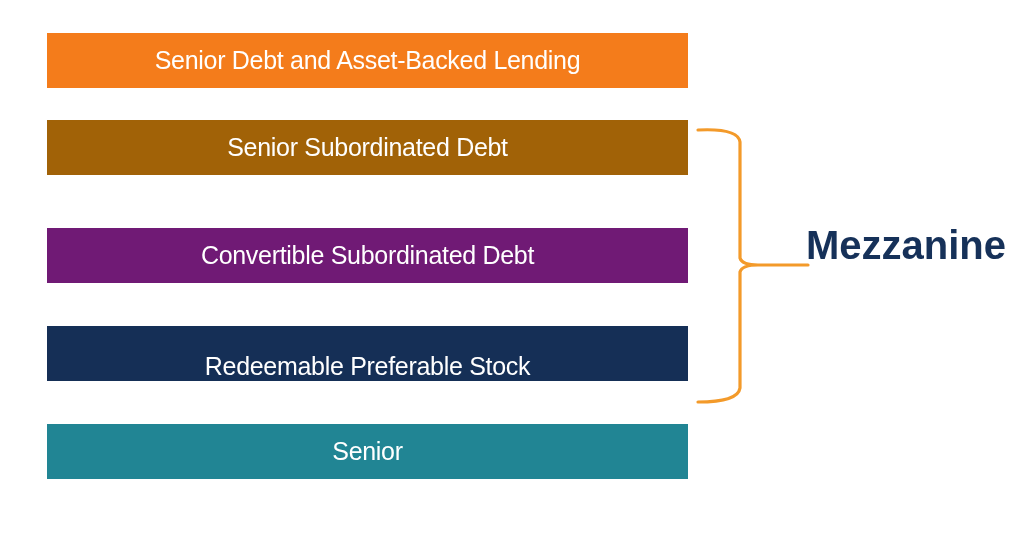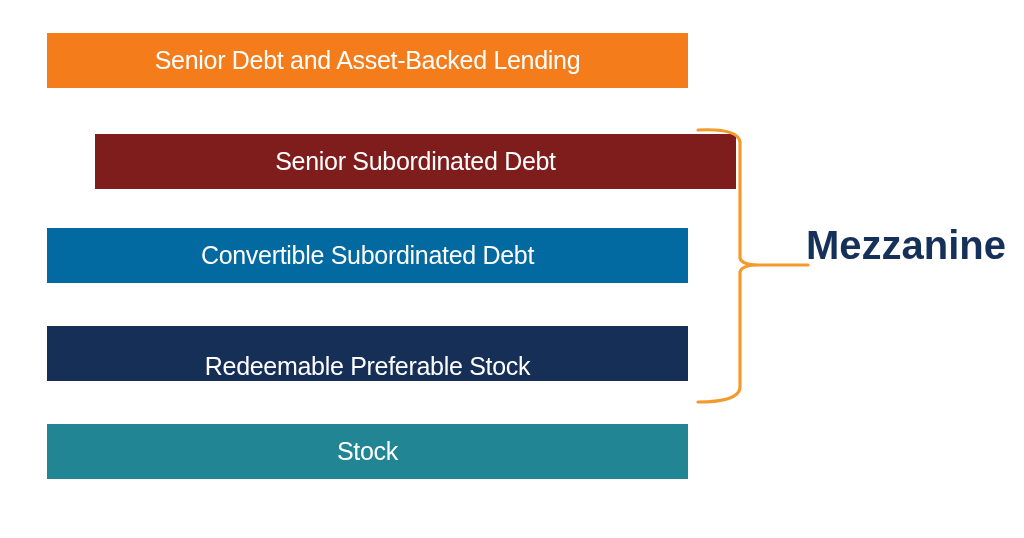--- a/index.html
+++ b/index.html
@@ -18,31 +18,31 @@
     color: #163159; font-weight: bold; font-size: 40px; line-height: 42px;
   }
 </style>
 </head>
 <body>
 
 <div>
   <div class="bar" style="top:33px;background:#f47c1b;">
     <span>Senior Debt and Asset-Backed Lending</span>
   </div>
-  <div class="bar" style="top:134px;background:#7f1d1d;margin-left:48px;">
+  <div class="bar" style="top:120px;background:#a16207;">
     <span>Senior Subordinated Debt</span>
   </div>
-  <div class="bar" style="top:228px;background:#0369a1;">
+  <div class="bar" style="top:228px;background:#701a75;">
     <span>Convertible Subordinated Debt</span>
   </div>
   <div class="bar" style="top:326px;background:#152f56;align-items:flex-end;">
     <span>Redeemable Preferable Stock</span>
   </div>
   <div class="bar" style="top:424px;background:#218594;">
-    <span>Stock</span>
+    <span>Senior</span>
   </div>
 
   <svg class="brace" width="120" height="295" viewBox="0 0 120 295">
     <path d="M8 10 Q48 8 50 22 L50 138 Q52 145 68 145 L118 145 M68 145 Q52 145 50 152 L50 268 Q48 282 8 282" fill="none" stroke="#f39a2a" stroke-width="3.2" stroke-linecap="round" stroke-linejoin="round"></path>
   </svg>
 
   <div class="label">
     <div>Mezzanine</div>
   </div>
 </div>

